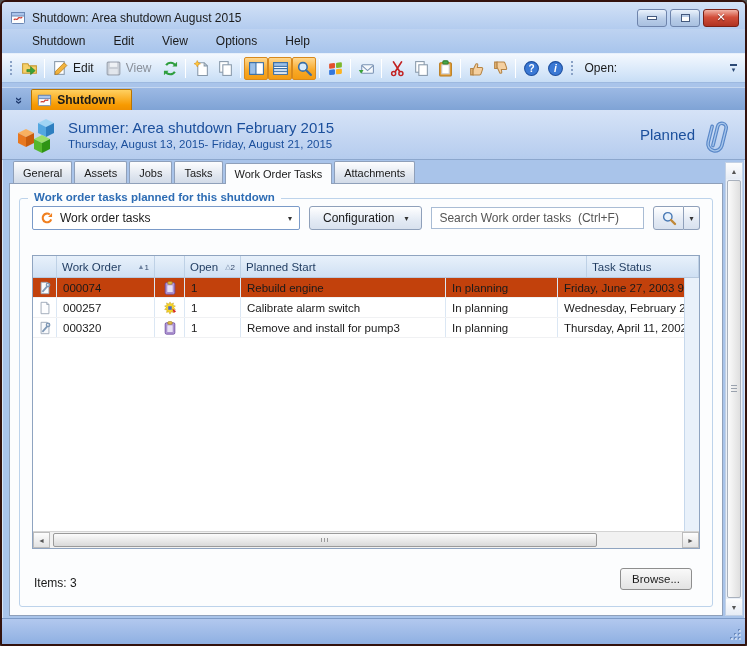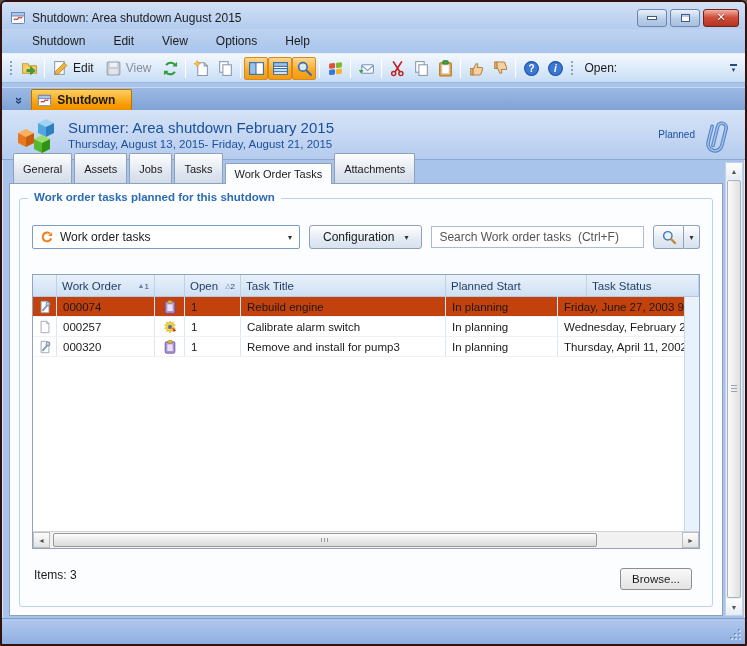--- a/index.html
+++ b/index.html
@@ -53,35 +53,35 @@
     border-radius:2px 2px 0 0; font-weight:bold; font-size:12px; cursor:default; }
   .ws-tab svg{ width:15px; height:15px; }
 
   
   .headerband{ height:50px; flex:0 0 auto; display:flex; align-items:center; gap:12px; padding:0 12px 0 14px;
     background:linear-gradient(#d6e3f7,#b5ccee); border-bottom:1px solid #8ca7cd; }
   .cubes{ width:40px; height:40px; flex:0 0 auto; }
   .hb-mid{ flex:1; min-width:0; }
   .hb-title{ font-size:15px; color:#1b4f9c; }
   .hb-sub{ font-size:11.5px; color:#1b4f9c; margin-top:2px; }
-  .hb-right{ text-align:right; font-size:10px; color:#1b4f9c; line-height:16px; }
+  .hb-right{ text-align:right; font-size:15px; color:#1b4f9c; line-height:16px; }
   .paperclip{ width:26px; height:38px; flex:0 0 auto; transform:rotate(14deg); }
 
   
   .content{ flex:1; display:flex; min-height:0; padding:2px 2px 2px 7px; gap:2px; }
   .main{ flex:1; display:flex; flex-direction:column; min-width:0; }
 
   .doc-tabs{ height:21px; flex:0 0 auto; display:flex; align-items:flex-end; padding-left:4px; gap:2px; }
-  .dtab{ height:30px; padding:0 9px; display:flex; align-items:center; font-size:11px; cursor:default;
+  .dtab{ height:22px; padding:0 9px; display:flex; align-items:center; font-size:11px; cursor:default;
     background:linear-gradient(#fdfdfe,#dde4ee 70%,#d2dbe8); border:1px solid #8fa0ba; border-bottom:none; border-radius:2px 2px 0 0; }
   .dtab.active{ height:21px; background:#fcfdfe; position:relative; z-index:3; margin-bottom:-1px; padding-bottom:1px; }
   .tab-page{ flex:1; min-height:0; background:#fcfdfe; border:1px solid #8fa0ba; padding:8px 9px 8px; display:flex; flex-direction:column; }
 
   .groupbox{ flex:1; min-height:0; position:relative; border:1px solid #bdd3eb; border-radius:3px;
-    margin-top:6px; padding:26px 10px 8px; display:flex; flex-direction:column; }
+    margin-top:6px; padding:7px 10px 8px; display:flex; flex-direction:column; }
   .gb-label{ position:absolute; top:-8px; left:8px; background:#fcfdfe; padding:0 6px;
     color:#2d6cb4; font-weight:bold; font-size:11.5px; }
 
   .controls-row{ flex:0 0 auto; display:flex; align-items:center; gap:9px; margin:0 2px 9px; }
   .combo{ width:268px; height:24px; display:flex; align-items:center; gap:6px; padding:0 7px;
     background:#fff; border:1px solid #7a9ac8; border-radius:2px; cursor:default; }
   .combo svg{ width:14px; height:14px; }
   .dd-arrow{ margin-left:auto; font-size:8px; color:#333; }
   .btn-config{ height:24px; padding:0 13px; display:flex; align-items:center; gap:10px; cursor:default;
     background:linear-gradient(#ffffff,#e3eaf4 60%,#d8e1ee); border:1px solid #8fa0ba; border-radius:3px; font-size:12px; }
@@ -120,21 +120,21 @@
 
   .hscroll{ height:17px; flex:0 0 auto; display:flex; background:#f1f1f1; border-top:1px solid #d4d4d4; }
   .hs-btn{ width:17px; height:100%; display:flex; align-items:center; justify-content:center; font-size:7px; color:#555;
     background:linear-gradient(#fdfdfd,#e2e2e2); border:1px solid #bcbcbc; cursor:default; }
   .hs-track{ flex:1; position:relative; }
   .hs-thumb{ position:absolute; left:3px; top:1px; bottom:1px; width:86%; cursor:default;
     background:linear-gradient(#fcfcfc,#d9d9d9); border:1px solid #9a9a9a; border-radius:2px; }
   .hs-thumb::after{ content:""; position:absolute; left:50%; top:4px; bottom:4px; width:8px; margin-left:-4px;
     background-image:repeating-linear-gradient(90deg,#9a9a9a 0 1px,transparent 1px 3px); }
 
-  .status-row{ flex:0 0 auto; display:flex; align-items:flex-start; margin:3px 4px 8px; }
+  .status-row{ flex:0 0 auto; display:flex; align-items:flex-end; margin:3px 4px 8px; }
   .items-label{ font-size:12px; }
   .btn-browse{ margin-left:auto; margin-right:6px; width:72px; height:22px; display:flex; align-items:center; justify-content:center;
     background:linear-gradient(#f9f9f9,#e3e3e3); border:1px solid #8e8e8e; border-radius:3px; font-size:11.5px; cursor:default; }
 
   
   .vscroll{ width:18px; flex:0 0 auto; display:flex; flex-direction:column; background:#eaf0f9;
     border:1px solid #c3d1e5; }
   .vs-btn{ height:16px; flex:0 0 auto; display:flex; align-items:center; justify-content:center; font-size:7px; color:#555;
     background:linear-gradient(#fdfdfd,#e6ecf5); cursor:default; }
   .vs-thumb{ flex:1; margin:1px; background:linear-gradient(90deg,#fbfbfb,#dfdfdf); border:1px solid #a9b1bd; border-radius:2px;
@@ -415,23 +415,20 @@
                   </span>
               </div>
               <div class="gh c2"></div>
               <div class="gh c3">
                 <span>Open</span>
                 <span class="sort">
                     <span class="tri">△</span>
                     <span class="num">2</span>
                   </span>
               </div>
-              <div class="gh c4">
-                  <span>Task Title</span>
-                </div>
               <div class="gh c6">
                   <span>Planned Start</span>
                 </div>
               <div class="gh c5">
                   <span>Task Status</span>
                 </div>
             </div>
             <div class="gbody">
               <div class="rows">
 

